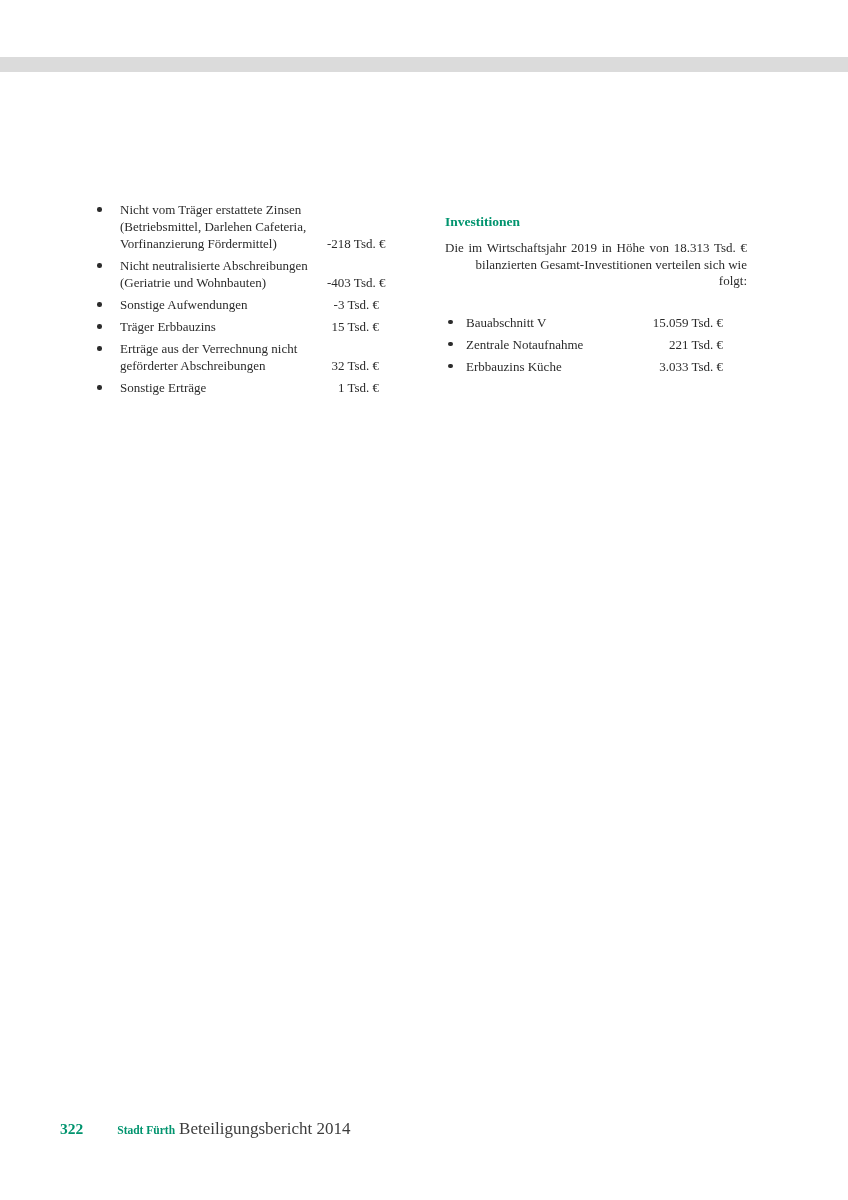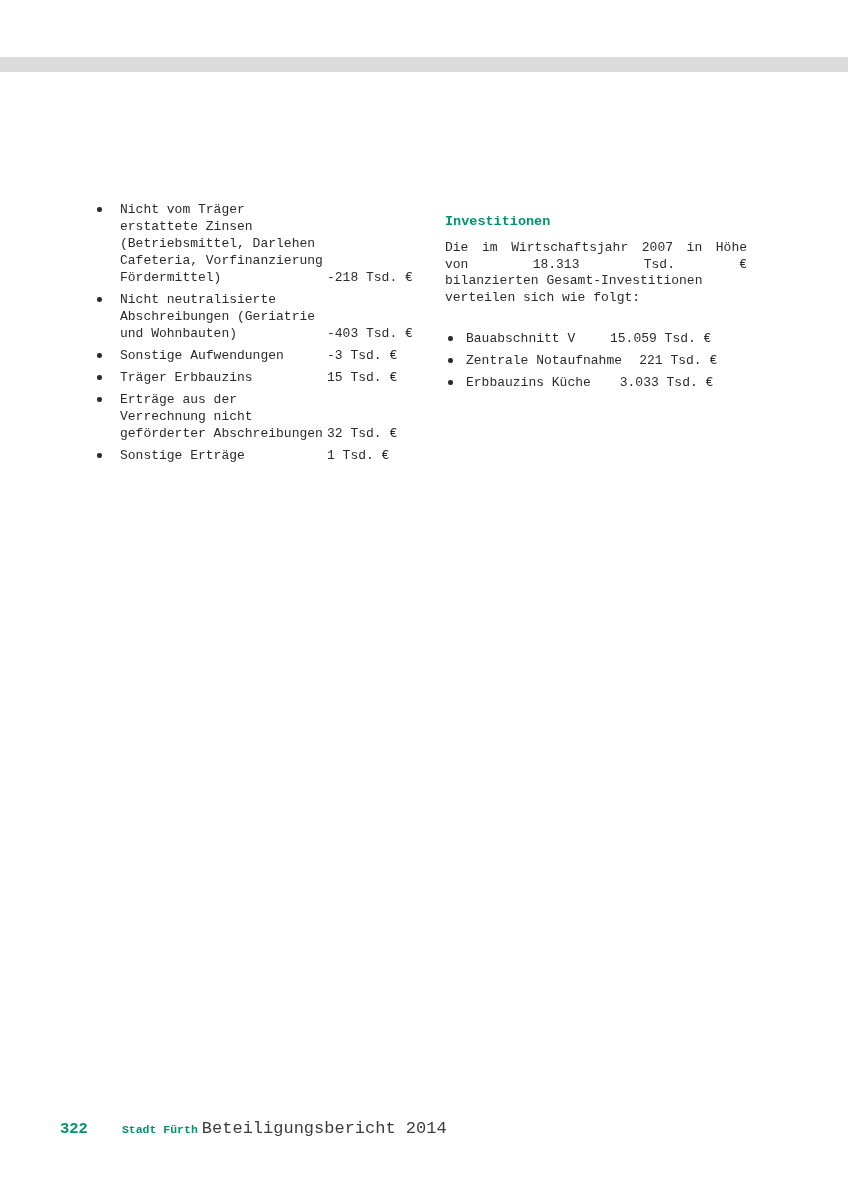--- a/index.html
+++ b/index.html
@@ -2,21 +2,21 @@
 <html><head>
 <meta charset="utf-8">
 <style>
   html, body { margin: 0; padding: 0; background: #ffffff; }
   .page {
     position: relative;
     width: 848px;
     height: 1200px;
     background: #ffffff;
     overflow: hidden;
-    font-family: Liberation Mono, monospace;
+    font-family: Liberation Serif, serif;
     color: #2b2b2b;
   }
   .graybar {
     position: absolute;
     left: 0;
     top: 57px;
     width: 848px;
     height: 15px;
     background: #dbdbdb;
   }
@@ -35,21 +35,21 @@
     display: block;
     width: 4.5px;
     height: 4.5px;
     border-radius: 50%;
     background: #2b2b2b;
     margin-top: 6px;
   }
   .lbl { flex: 0 0 207px; }
   .val {
     flex: 1 1 auto;
-    text-align: center;
+    text-align: right;
     align-self: flex-end;
     white-space: nowrap;
   }
   
   .left-list {
     position: absolute;
     left: 97px;
     top: 201px;
     width: 282px;
   }
@@ -63,20 +63,21 @@
   .sec-heading {
     color: #00946e;
     font-weight: bold;
     font-size: 13.5px;
     line-height: 16px;
     margin: 16px 0 10px 0;
   }
   .para-line {
     font-size: 13px;
     line-height: 16.5px;
+    text-align: right;
   }
   .para-line.justify {
     text-align: justify;
     text-align-last: justify;
   }
   .right-list {
     margin-top: 24px;
     margin-left: 3px;
     width: 275px;
   }
@@ -153,21 +154,21 @@
       <span class="lbl">Sonstige Erträge</span>
       <span class="val">1 Tsd. €</span>
     </div>
 
   </div>
 
   <div class="right-col">
 
     <h2 class="sec-heading">Investitionen</h2>
 
-    <div class="para-line justify">Die im Wirtschaftsjahr 2007 in Höhe von 18.313 Tsd. €</div>
+    <div class="para-line justify">Die im Wirtschaftsjahr 2019 in Höhe von 18.313 Tsd. €</div>
     <div class="para-line">bilanzierten Gesamt-Investitionen verteilen sich wie folgt:</div>
 
     <div class="right-list">
 
       <div class="li">
         <span class="dot"></span>
         <span class="lbl">Bauabschnitt V</span>
         <span class="val">15.059 Tsd. €</span>
       </div>
 

